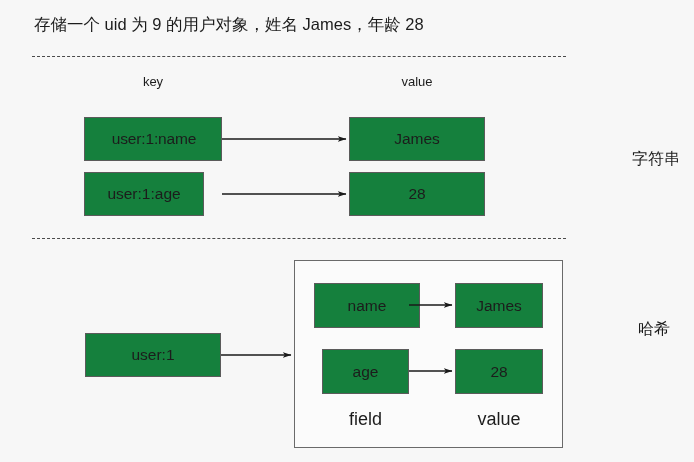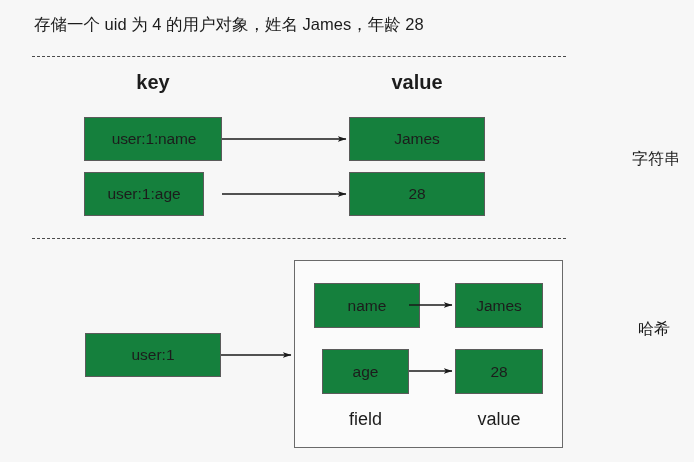--- a/index.html
+++ b/index.html
@@ -42,25 +42,24 @@
     left: 32px;
     width: 534px;
     height: 0;
     border-top: 1.4px dashed #4a4a4a;
   }
   .separator.sep-top { top: 56px; }
   .separator.sep-mid { top: 238px; }
 
   
   .col-header {
-    font-size: 20px;
+    font-size: 13px;
     line-height: 20px;
     text-align: center;
     color: #1c1c1c;
-    font-weight: bold;
   }
   .col-header.key-header   { left: 84px;  top: 72px; width: 138px; }
   .col-header.value-header { left: 349px; top: 72px; width: 136px; }
 
   
   .box {
     box-sizing: border-box;
     border: 1.4px solid #5b5b5b;
     background: #15803d;
     display: flex;
@@ -131,21 +130,21 @@
     width: 694px;
     height: 462px;
     pointer-events: none;
   }
 </style>
 </head>
 <body>
 
 <div id="diagram-root">
 
-  <div class="abs title">存储一个 uid 为 4 的用户对象，姓名 James，年龄 28</div>
+  <div class="abs title">存储一个 uid 为 9 的用户对象，姓名 James，年龄 28</div>
 
   <div class="abs separator sep-top"></div>
 
   <div class="abs col-header key-header">key</div>
   <div class="abs col-header value-header">value</div>
 
   <div class="abs box key-name">
     <span class="overflow-text">user:1:name</span>
   </div>
 

